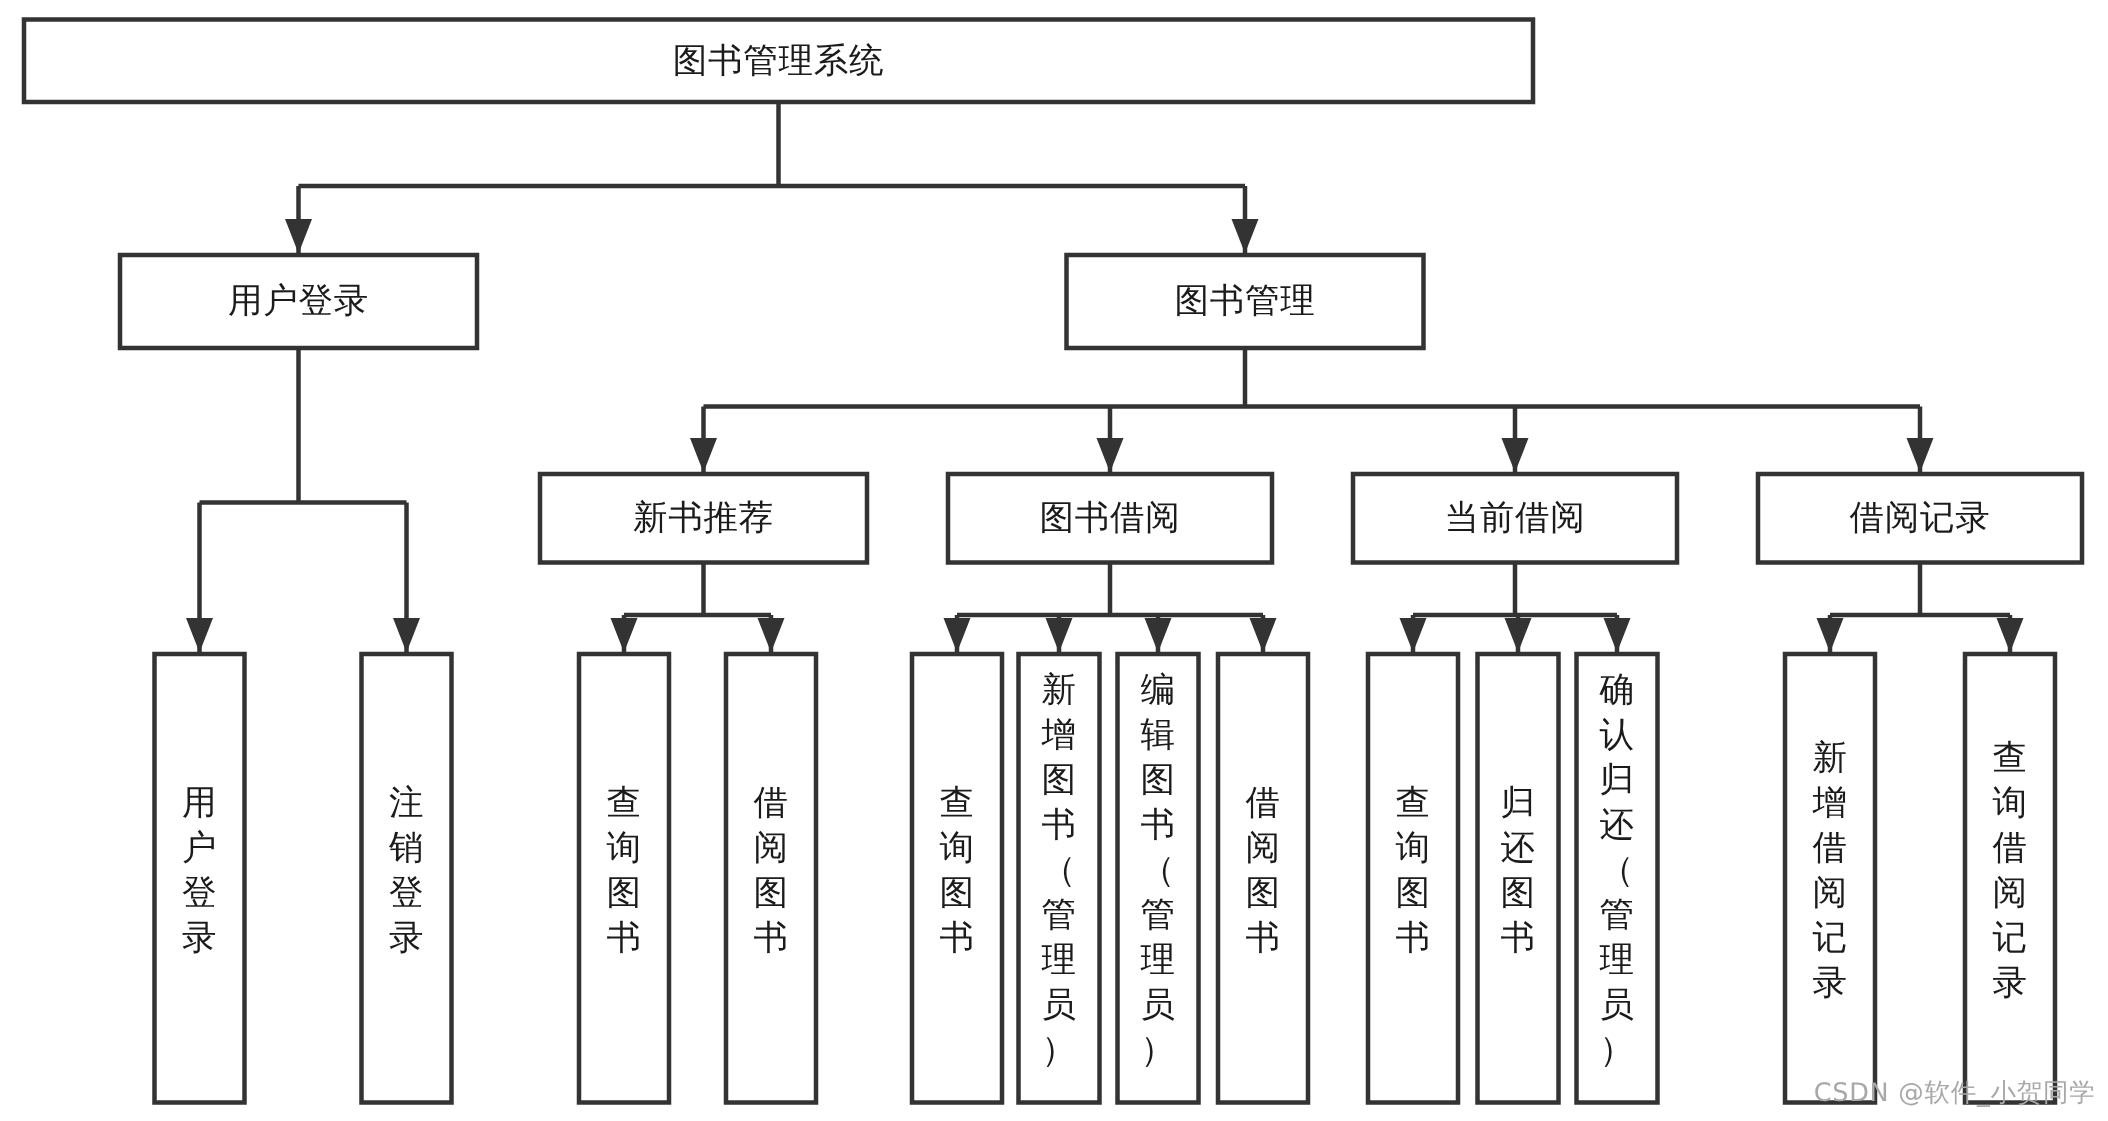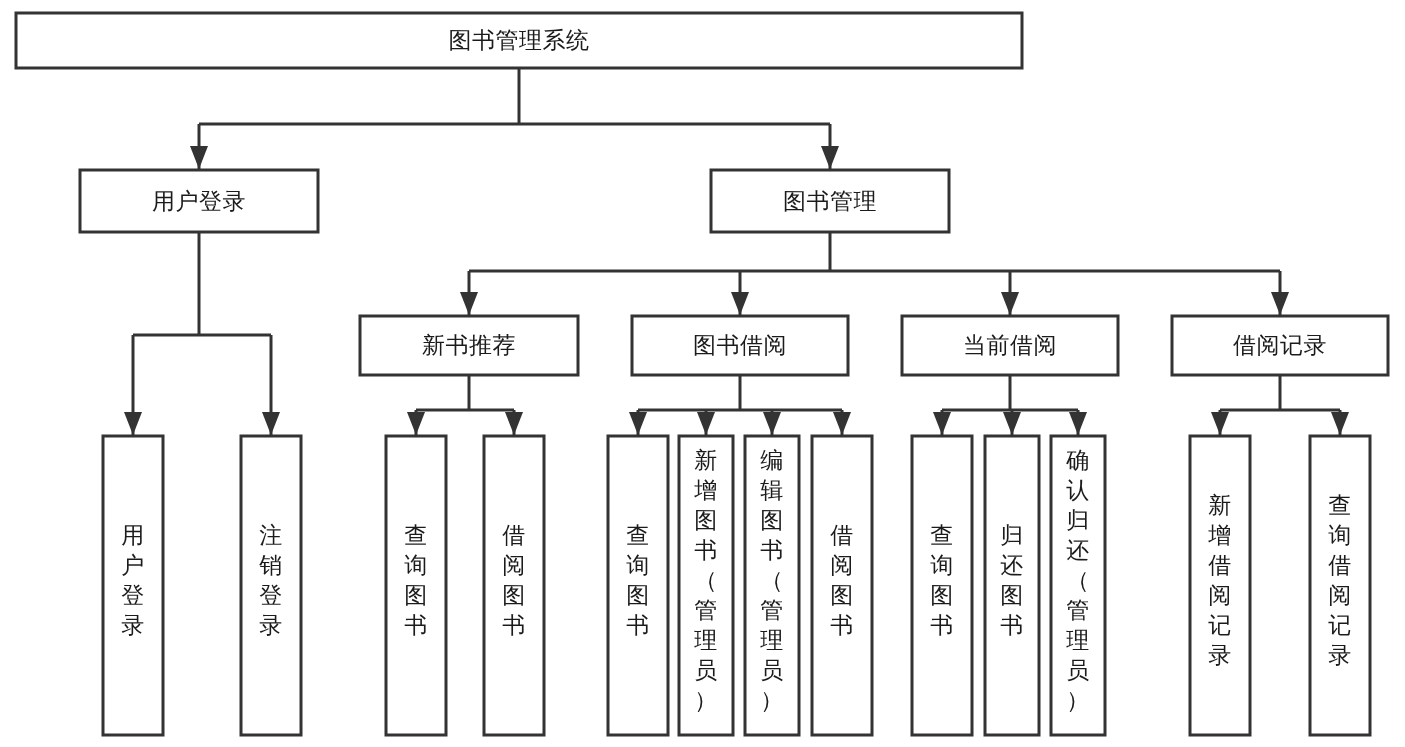--- a/index.html
+++ b/index.html
@@ -217,13 +217,14 @@
         <g>
           <rect x="1190" y="436" width="60" height="299" class="node-rect"></rect>
           <text class="node-label-v" text-anchor="middle"><tspan x="1220" y="512.5">新</tspan><tspan x="1220" y="542.5">增</tspan><tspan x="1220" y="572.5">借</tspan><tspan x="1220" y="602.5">阅</tspan><tspan x="1220" y="632.5">记</tspan><tspan x="1220" y="662.5">录</tspan></text>
         </g>
         <g>
           <rect x="1310" y="436" width="60" height="299" class="node-rect"></rect>
           <text class="node-label-v" text-anchor="middle"><tspan x="1340" y="512.5">查</tspan><tspan x="1340" y="542.5">询</tspan><tspan x="1340" y="572.5">借</tspan><tspan x="1340" y="602.5">阅</tspan><tspan x="1340" y="632.5">记</tspan><tspan x="1340" y="662.5">录</tspan></text>
         </g>
       </g>
   </svg>
+  <div class="watermark-text">CSDN @软件_小贺同学</div>
 </div>
 
 </body></html>

